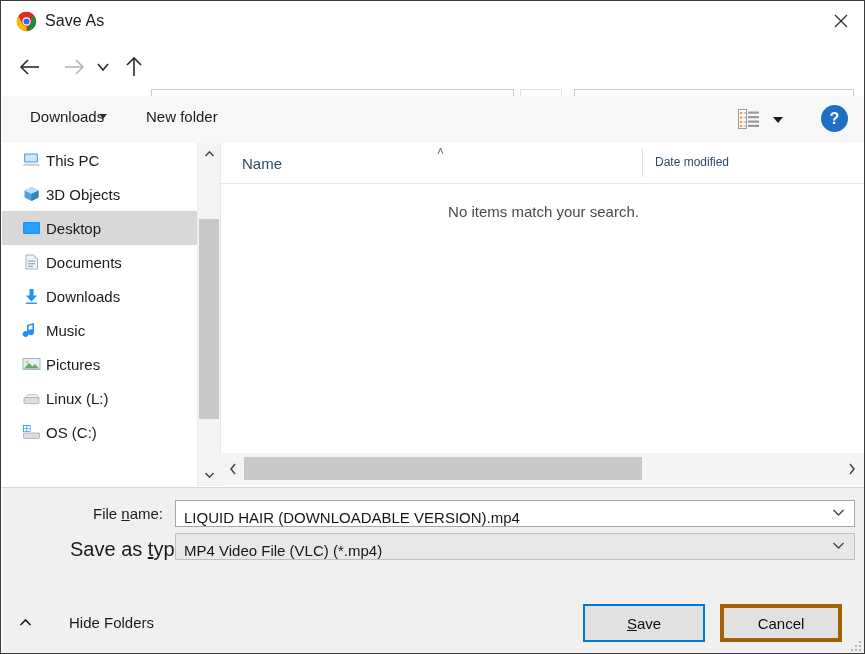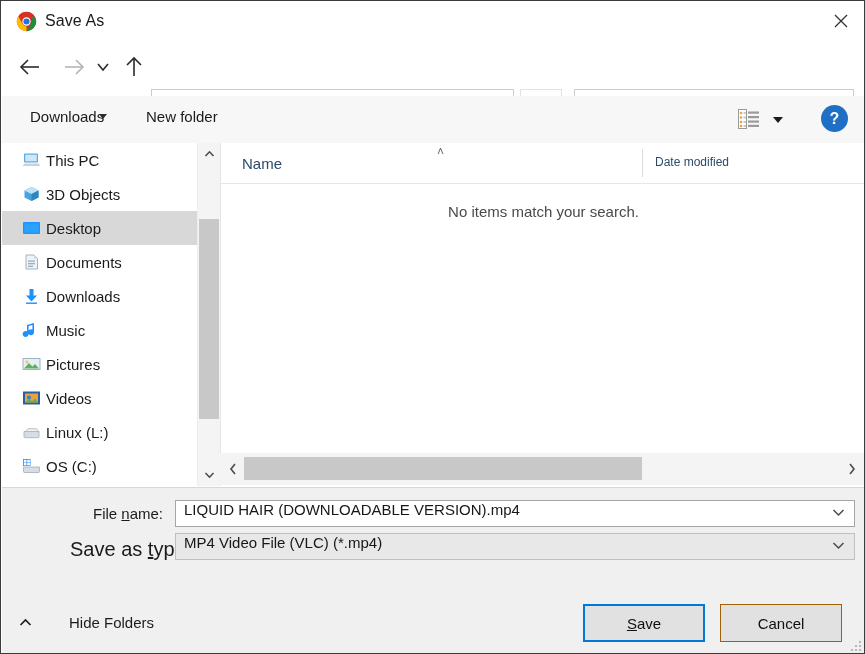--- a/index.html
+++ b/index.html
@@ -339,21 +339,21 @@
     color: #1b1b1b;
   }
   .u { text-decoration: underline; }
   .combo {
     position: absolute;
     left: 173px;
     width: 680px; height: 27px;
     box-sizing: border-box;
     border: 1px solid #a6a6a6;
     display: flex;
-    align-items: flex-start;
+    align-items: flex-end;
     cursor: default;
   }
   .combo-filename {
     top: 12px;
     background: #ffffff;
   }
   .combo-savetype {
     top: 45px;
     background: #e8e8e8;
     border-color: #bfbfbf;
@@ -386,21 +386,21 @@
     margin-right: 9px;
     color: #1b1b1b;
     font-size: 12px;
   }
   .btn {
     position: absolute;
     top: 116px;
     width: 122px; height: 38px;
     box-sizing: border-box;
     background: #e1e1e1;
-    border: 1px solid #a16207;
+    border: 4px solid #a16207;
     font-size: 15px;
     color: #101010;
     display: flex; align-items: center; justify-content: center;
     cursor: default;
   }
   .btn-save {
     left: 581px;
     border: 2px solid #0078d7;
     background: #e1e1e1;
   }
@@ -598,31 +598,20 @@
       <span class="side-ico">
         <svg width="19" height="17" viewBox="0 0 19 17">
           <rect x="1" y="3" width="17" height="11" fill="#e7eef4" stroke="#9fb4c6" stroke-width="1"></rect>
           <circle cx="5" cy="6.5" r="1.4" fill="#f3c34a"></circle>
           <path d="M2 13 7 7.5l3.5 3.5L13 8.5l4 4.5z" fill="#5fae63"></path>
         </svg>
       </span>
       <span>Pictures</span>
     </div>
 
-    <div class="side-item">
-      <span class="side-ico">
-        <svg width="19" height="17" viewBox="0 0 19 17">
-          <rect x="1" y="2" width="17" height="13" fill="#2a5fa5"></rect>
-          <rect x="3" y="4" width="13" height="9" fill="#e8a33d"></rect>
-          <circle cx="7" cy="8" r="2" fill="#3f7fcf"></circle>
-          <path d="M3 13l4-4 3 3 3-3 3 4z" fill="#5fae63"></path>
-        </svg>
-      </span>
-      <span>Videos</span>
-    </div>
 
     <div class="side-item">
       <span class="side-ico">
         <svg width="19" height="17" viewBox="0 0 19 17">
           <path d="M2 8h15v5a1.2 1.2 0 0 1-1.2 1.2H3.2A1.2 1.2 0 0 1 2 13z" fill="#d7dde3" stroke="#a9b4bd" stroke-width="0.9"></path>
           <path d="M3.5 8 6 5.2h8.5L17 8z" fill="#eef2f5" stroke="#a9b4bd" stroke-width="0.8"></path>
         </svg>
       </span>
       <span>Linux (L:)</span>
     </div>

